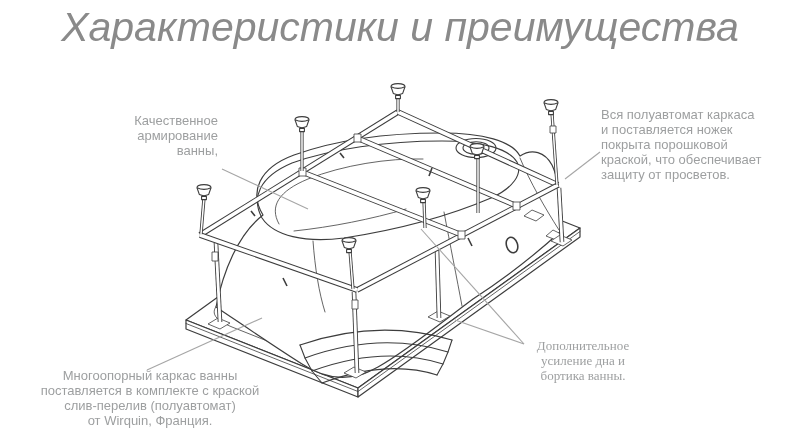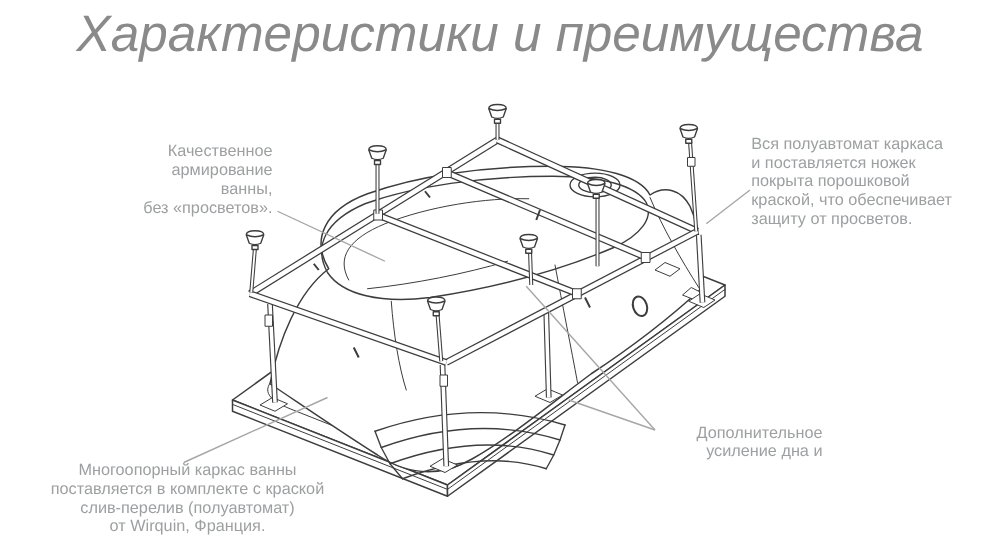--- a/index.html
+++ b/index.html
@@ -13,21 +13,21 @@
   .title{
     position:absolute;left:0;top:4px;width:800px;text-align:center;
     font-size:41px;font-weight:400;color:var(--title);letter-spacing:0px;margin:0;font-style:italic;
   }
   .note{
     position:absolute;font-size:13px;line-height:15px;color:var(--note);
   }
   .note span{display:block;}
   .note-left{left:38px;top:113px;width:180px;text-align:right;}
   .note-right{left:601px;top:107px;width:195px;text-align:left;}
-  .note-bottom-right{left:508px;top:338px;width:150px;text-align:right;}
+  .note-bottom-right{left:508px;top:338px;width:150px;text-align:center;font-family:Liberation Serif, serif;}
   .note-bottom-left{left:16px;top:368px;width:268px;text-align:center;}
   svg{position:absolute;left:0;top:0;}
   .art{stroke:var(--art);fill:none;stroke-width:1.1;stroke-linejoin:round;stroke-linecap:round;}
   .artfill{stroke:var(--art);fill:#ffffff;stroke-width:1.2;stroke-linejoin:round;}
   .thin{stroke-width:0.8;}
   .beam-d{stroke:var(--art);stroke-width:5.6;fill:none;stroke-linecap:butt;}
   .beam-w{stroke:#ffffff;stroke-width:3.6;fill:none;stroke-linecap:butt;}
   .post-d{stroke:var(--art);stroke-width:4.6;fill:none;stroke-linecap:butt;}
   .post-w{stroke:#ffffff;stroke-width:2.8;fill:none;stroke-linecap:butt;}
   .stem-d{stroke:var(--art);stroke-width:3.2;fill:none;stroke-linecap:butt;}
@@ -213,34 +213,34 @@
       <line class="leader" x1="147" y1="370" x2="262" y2="318"></line>
       <line class="leader" x1="524" y1="344" x2="421" y2="229"></line>
       <line class="leader" x1="524" y1="344" x2="455" y2="320"></line>
     </g>
   </svg>
 
   <div class="note note-left">
     <span>Качественное</span>
     <span>армирование</span>
     <span>ванны,</span>
-    <span>без «просветов».</span>
   </div>
 
   <div class="note note-right">
     <span>Вся полуавтомат каркаса</span>
     <span>и поставляется ножек</span>
     <span>покрыта порошковой</span>
     <span>краской, что обеспечивает</span>
     <span>защиту от просветов.</span>
   </div>
 
   <div class="note note-bottom-right">
     <span>Дополнительное</span>
     <span>усиление дна и</span>
+    <span>бортика ванны.</span>
   </div>
 
   <div class="note note-bottom-left">
     <span>Многоопорный каркас ванны</span>
     <span>поставляется в комплекте с краской</span>
     <span>слив-перелив (полуавтомат)</span>
     <span>от Wirquin, Франция.</span>
   </div>
 
 </div>

